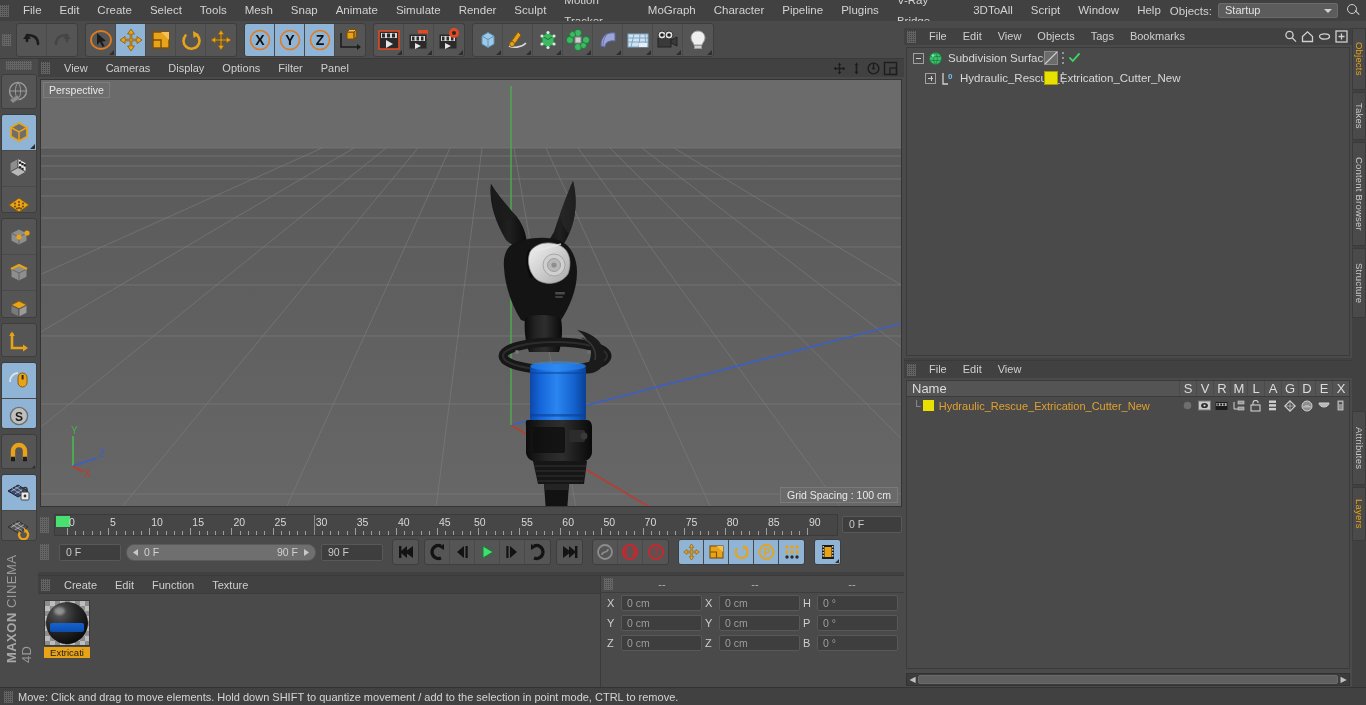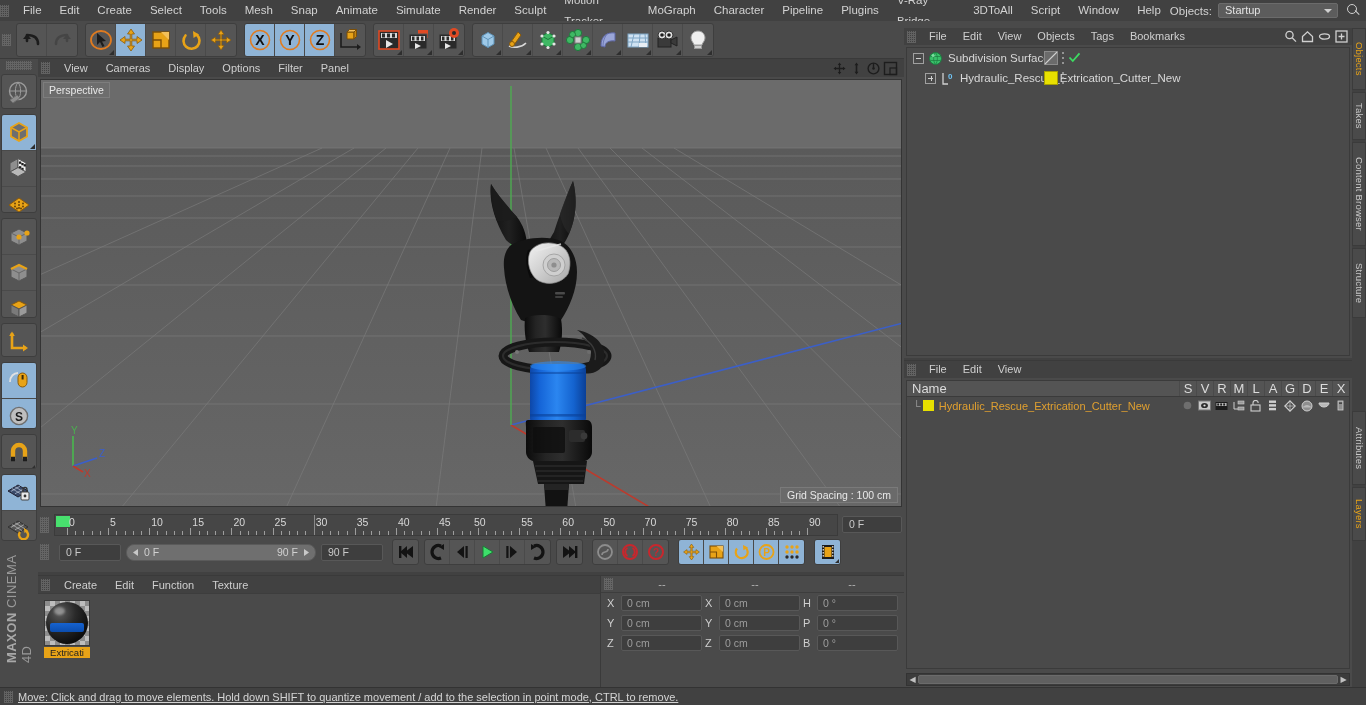--- a/index.html
+++ b/index.html
@@ -207,21 +207,21 @@
   #righttabs { position:absolute; left:1352px; top:28px; width:14px; height:659px;
      background:#414141; }
   .vtab { width:14px; background:#4a4a4a; border:1px solid #3b3b3b; margin-bottom:2px;
      writing-mode:vertical-rl; text-align:center; font-size:9.5px; color:#c8c8c8;
      padding:4px 0; cursor:default; letter-spacing:.2px;}
   .vtab.active { color:#e8a317; }
 
   
   #statusbar { position:absolute; left:0; bottom:0; width:1366px; height:18px;
      background:#414141; display:flex; align-items:center; border-top:1px solid #333;
-     font-size:11px; color:#d4d4d4;text-decoration:underline; }
+     font-size:11px; color:#d4d4d4; }
 </style>
 </head>
 <body>
 
 <div class="app">
 
   <div id="top-menu" class="menubar">
     <div class="gripper"></div>
     <div class="mi">File</div>
     <div class="mi">Edit</div>

